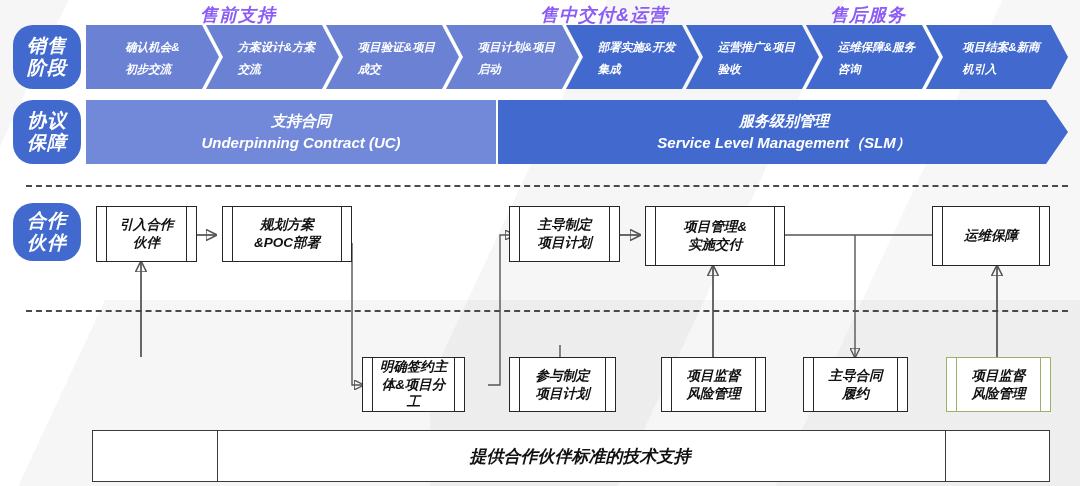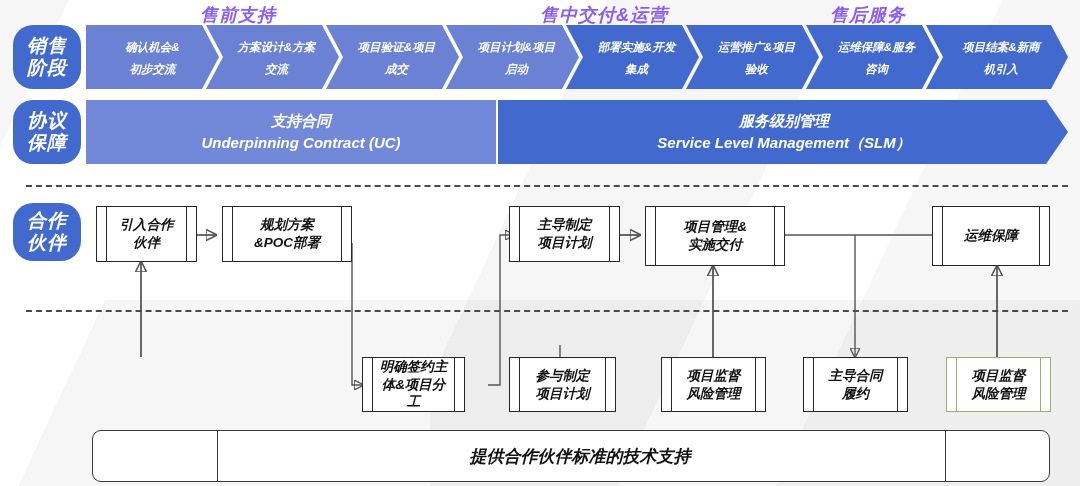--- a/index.html
+++ b/index.html
@@ -31,21 +31,21 @@
   
   .phasecap{
     position:absolute;text-align:left;color:#8b5cf6;
     font-weight:bold;font-style:italic;font-size:18px;letter-spacing:1px;
   }
 
   
   .chev{
     position:absolute;display:flex;align-items:center;justify-content:center;
     color:#fff;font-weight:bold;font-style:italic;font-size:11.5px;line-height:1.9;
-    text-align:center;padding:3px 12px 0 20px;box-sizing:border-box;
+    text-align:left;padding:3px 12px 0 20px;box-sizing:border-box;
     clip-path:polygon(0 0, calc(100% - 17px) 0, 100% 50%, calc(100% - 17px) 100%, 0 100%, 17px 50%);
   }
   .chev.first{clip-path:polygon(0 0, calc(100% - 17px) 0, 100% 50%, calc(100% - 17px) 100%, 0 100%);padding-left:12px;}
   .chev.light{background:#6b82d4;}
   .chev.dark{background:#4169ce;}
 
   
   .agbar{
     position:absolute;display:flex;align-items:center;justify-content:center;
     color:#fff;text-align:center;font-weight:bold;font-style:italic;
@@ -277,19 +277,19 @@
   </div>
 
   <div class="pbox olive" style="left:946px;top:357px;width:105px;height:55px;">
     <span class="bar barL"></span>
     <span class="bar barR"></span>
     <span class="txt">
       <span><span>项目监督</span><br><span>风险管理</span></span>
     </span>
   </div>
 
-  <div class="supp" style="left:92px;top:430px;width:958px;height:52px;border-radius:9px;">
+  <div class="supp" style="left:92px;top:430px;width:958px;height:52px;">
     <span class="div" style="left:124px;"></span>
     <span class="div" style="left:852px;"></span>
     <span class="txt" style="left:124px;right:106px;">提供合作伙伴标准的技术支持</span>
   </div>
 
 </div>
 
 </body></html>

